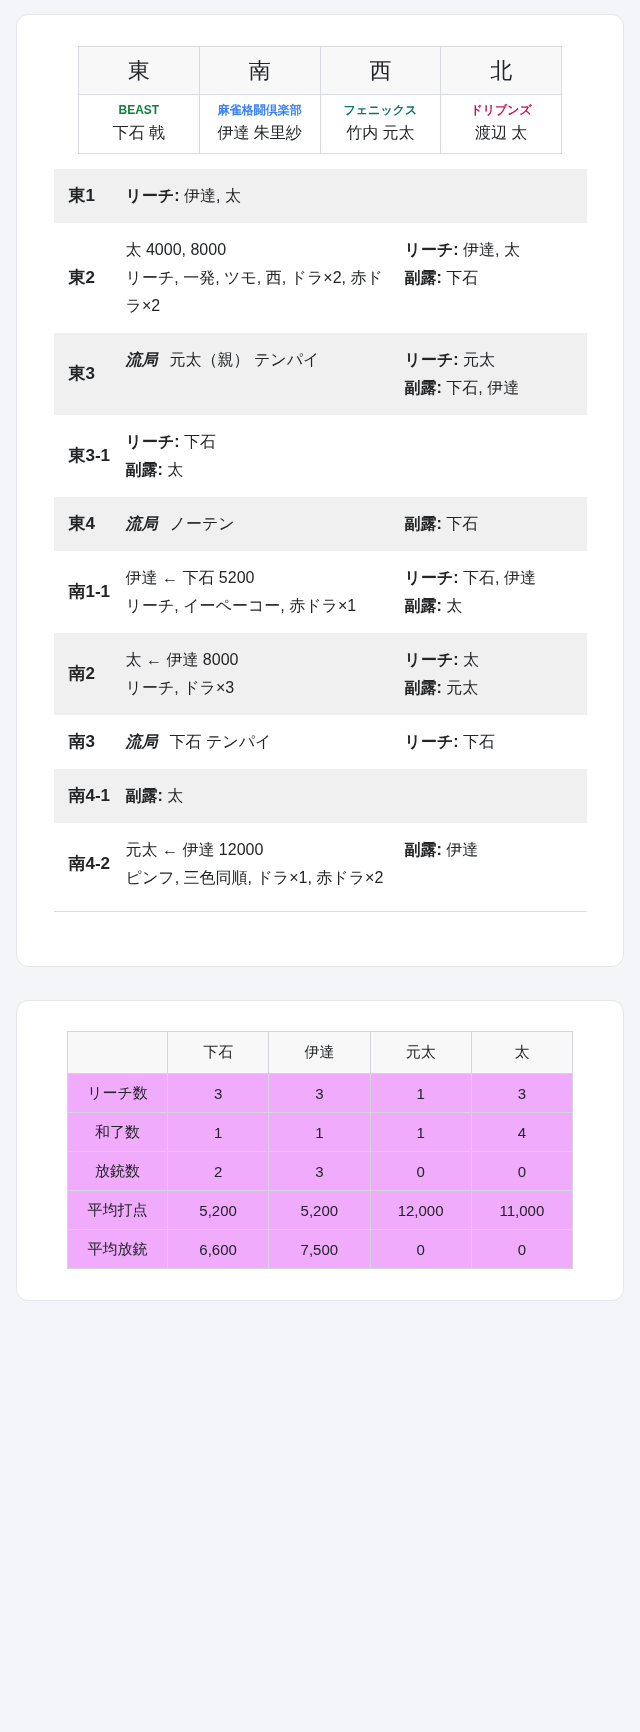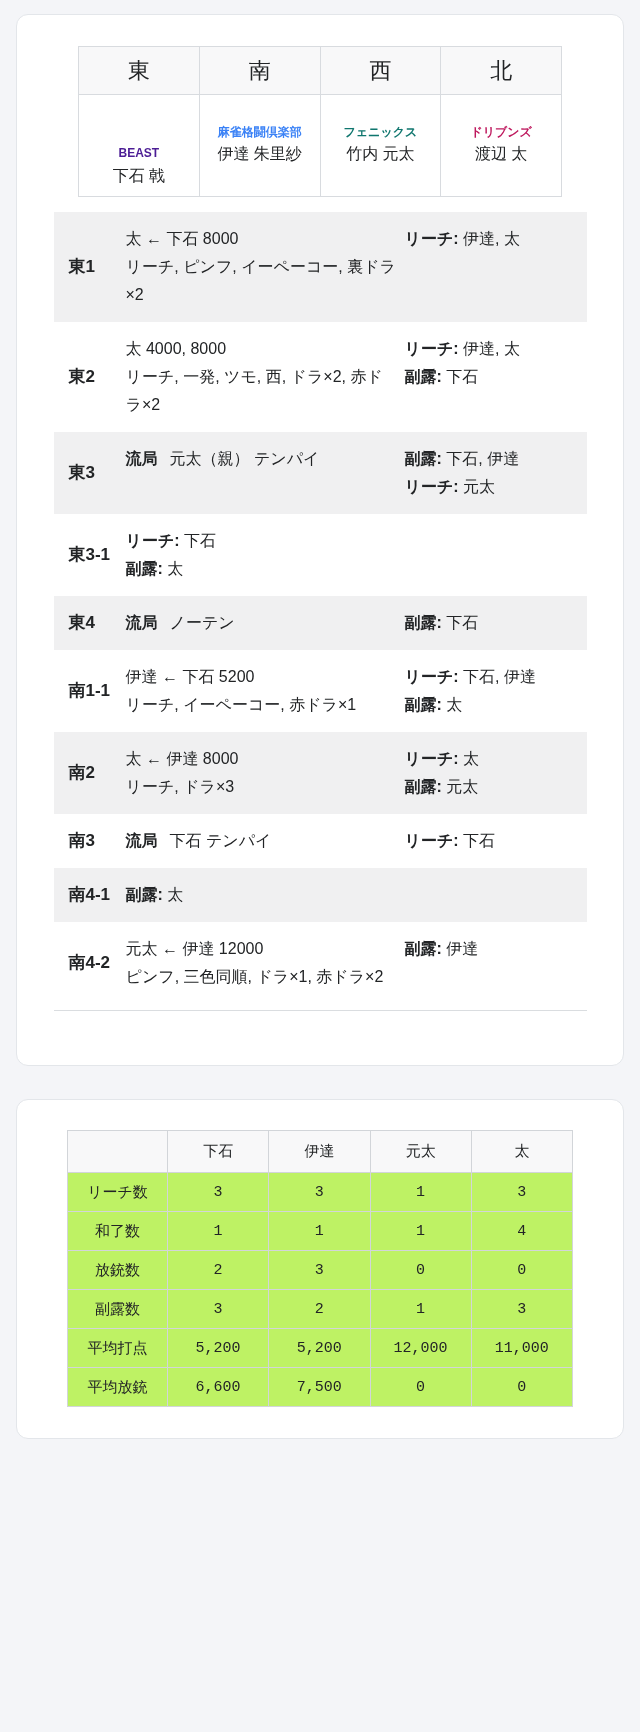--- a/index.html
+++ b/index.html
@@ -71,21 +71,21 @@
     flex:1 1 auto;
     padding-right:8px;
     font-size:16px;
     line-height:1.75;
   }
   .col-info{
     flex:0 0 182px;
     font-size:16px;
     line-height:1.75;
   }
-  .ryu{display:inline;}
+  .ryu{display:inline;font-style:italic;}
   .ryu:not(:empty){font-weight:700;margin-right:12px;}
   .ryu:empty{display:none;}
   .bold-label{font-weight:700;}
   .log-bottom{
     width:533px;
     margin:6px auto 0;
     border-top:1px solid #dadde0;
     height:0;
   }
 
@@ -102,41 +102,40 @@
     font-weight:400;
     font-size:15px;
     padding:0;
   }
   .stats-table thead th{
     height:41px;
     background:#f8f8f9;
   }
   .stats-table tbody th,.stats-table tbody td{
     height:38px;
-    background:#bef264;
-    font-family:Liberation Mono, monospace;
+    background:#f0abfc;
   }
   .stats-table col.label-col{width:100px;}
 </style>
 </head>
 <body>
 
 <div class="card card-log">
 
   <table class="seat-table">
     <tbody>
       <tr class="wind-row">
         <th>東</th>
         <th>南</th>
         <th>西</th>
         <th>北</th>
       </tr>
       <tr class="player-row">
         <td>
-          <div class="team-name" style="color: #4c1d95; margin-top: 43px;">BEAST</div>
+          <div class="team-name" style="color: #15803d;">BEAST</div>
           <div class="player-name">下石 戟</div>
         </td>
         <td>
           <div class="team-name" style="color: #3b82f6;">麻雀格闘倶楽部</div>
           <div class="player-name">伊達 朱里紗</div>
         </td>
         <td>
           <div class="team-name" style="color: #0f766e;">フェニックス</div>
           <div class="player-name">竹内 元太</div>
         </td>
@@ -146,26 +145,20 @@
         </td>
       </tr>
     </tbody>
   </table>
 
   <div class="log-table" id="log-rows">
     <div class="log-row">
       <div class="col-label">
         <span class="rl">東1</span>
       </div>
-      <div class="col-desc">
-        <div class="result-line">
-          <span class="res">太 ← 下石 8000</span>
-        </div>
-        <div class="yaku-line">リーチ, ピンフ, イーペーコー, 裏ドラ×2</div>
-      </div>
       <div class="col-info">
         <div class="info-line reach-line">
           <span class="bold-label reach-lab">リーチ:</span> <span class="reach-val">伊達, 太</span>
         </div>
 
       </div>
     </div>
 
     <div class="log-row">
       <div class="col-label">
@@ -191,25 +184,25 @@
       <div class="col-label">
         <span class="rl">東3</span>
       </div>
       <div class="col-desc">
         <div class="result-line">
           <span class="ryu">流局</span><span class="res">元太（親） テンパイ</span>
         </div>
 
       </div>
       <div class="col-info">
+        <div class="info-line reach-line">
+          <span class="bold-label reach-lab">リーチ:</span> <span class="reach-val">元太</span>
+        </div>
         <div class="info-line furo-line">
           <span class="bold-label furo-lab">副露:</span> <span class="furo-val">下石, 伊達</span>
-        </div>
-        <div class="info-line reach-line">
-          <span class="bold-label reach-lab">リーチ:</span> <span class="reach-val">元太</span>
         </div>
       </div>
     </div>
 
     <div class="log-row">
       <div class="col-label">
         <span class="rl">東3-1</span>
       </div>
       <div class="col-info">
         <div class="info-line reach-line">
@@ -367,27 +360,20 @@
     </tr>
 
     <tr class="stats-row">
       <th class="stat-label">放銃数</th>
       <td class="v0">2</td>
       <td class="v1">3</td>
       <td class="v2">0</td>
       <td class="v3">0</td>
     </tr>
 
-    <tr class="stats-row">
-      <th class="stat-label">副露数</th>
-      <td class="v0">3</td>
-      <td class="v1">2</td>
-      <td class="v2">1</td>
-      <td class="v3">3</td>
-    </tr>
 
     <tr class="stats-row">
       <th class="stat-label">平均打点</th>
       <td class="v0">5,200</td>
       <td class="v1">5,200</td>
       <td class="v2">12,000</td>
       <td class="v3">11,000</td>
     </tr>
 
     <tr class="stats-row">

